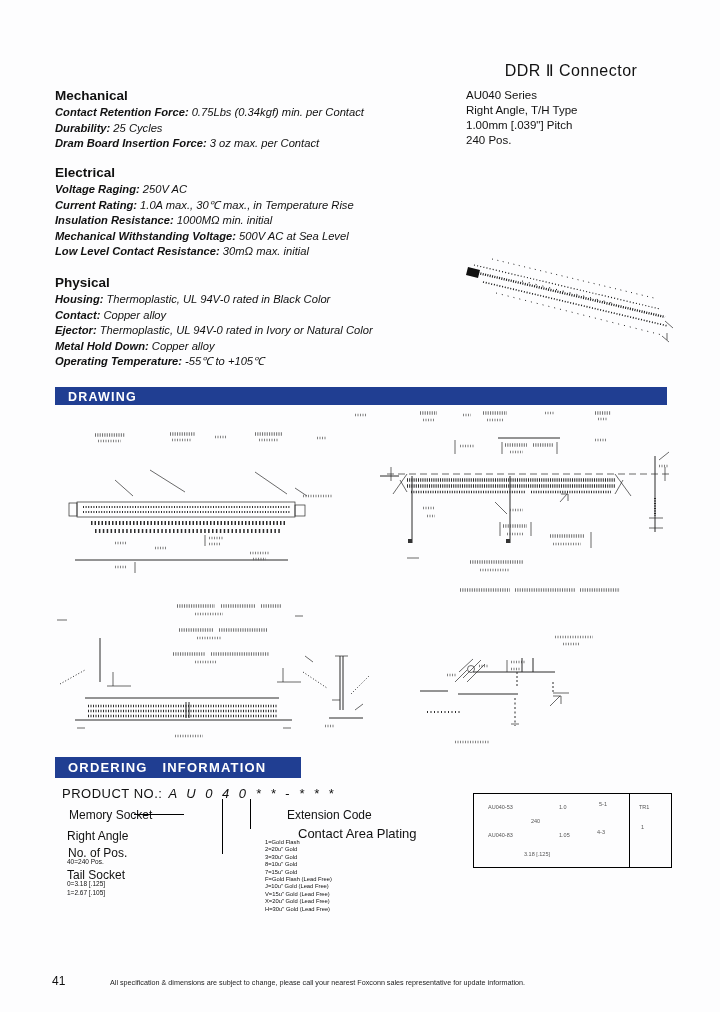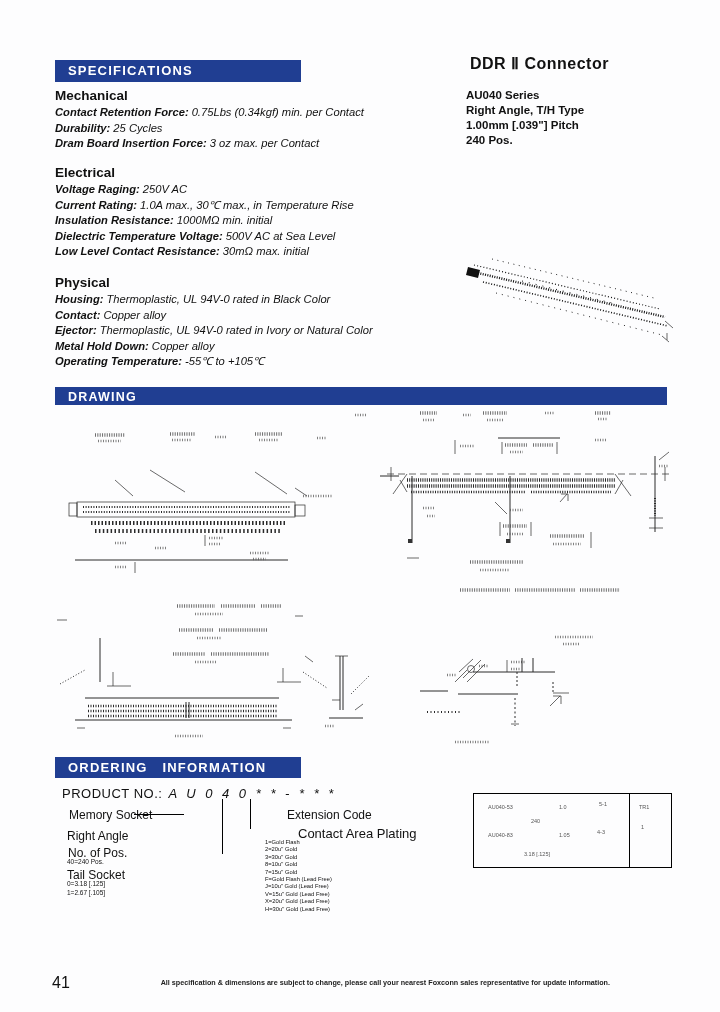--- a/index.html
+++ b/index.html
@@ -9,25 +9,25 @@
   }
   .bar{
     position:absolute;background:#203e92;color:#fff;font-weight:bold;
     font-size:13px;letter-spacing:1.2px;line-height:22px;padding-left:13px;
     box-sizing:border-box;height:22px;
   }
   #bar-spec{left:55px;top:60px;width:246px;}
   #bar-draw{left:55px;top:387px;width:612px;height:18px;line-height:21px;font-size:12.5px;}
   #bar-order{left:55px;top:757px;width:246px;height:21px;line-height:21px;word-spacing:10px;}
   #title{
-    position:absolute;left:470px;top:54px;width:202px;text-align:left;
-    font-size:16px;font-weight:bold;letter-spacing:.5px;
+    position:absolute;left:470px;top:61px;width:202px;text-align:center;
+    font-size:16px;font-weight:normal;letter-spacing:.5px;
   }
   #series{
-    position:absolute;left:466px;top:88px;font-weight:bold;
+    position:absolute;left:466px;top:88px;font-weight:normal;
     font-size:11.5px;line-height:15px;
   }
   .spec-section{position:absolute;left:55px;width:430px;}
   #sec-mech{top:88px;}
   #sec-elec{top:165px;}
   #sec-phys{top:275px;}
   .spec-heading{font-size:13.5px;font-weight:bold;margin:0 0 2px 0;}
   .spec-line{font-size:11.2px;line-height:15.5px;font-style:italic;}
   .spec-line b{margin-right:3px;}
   svg{position:absolute;}
@@ -44,32 +44,31 @@
   .hline{position:absolute;height:1px;background:#000;}
   #product-line{position:absolute;left:62px;top:786px;font-size:13px;letter-spacing:.5px;}
   #product-line .pn-val{letter-spacing:3px;margin-left:6px;font-style:italic;}
   #plating-list{position:absolute;left:265px;top:839px;font-size:5.8px;line-height:7.4px;color:#111;}
   #order-table{
     position:absolute;left:473px;top:793px;width:199px;height:75px;
     border:1px solid #000;box-sizing:border-box;
   }
   #order-table .cell{position:absolute;font-size:5.5px;color:#555;white-space:nowrap;}
   #table-divider{position:absolute;left:155px;top:0;bottom:0;width:1px;background:#000;}
-  #page-num{position:absolute;left:52px;top:974px;font-size:16px;}
+  #page-num{position:absolute;left:52px;top:974px;font-size:12px;}
   #footer-text{
-    position:absolute;left:110px;top:978px;width:500px;text-align:right;
-    font-size:7.2px;color:#222;font-weight:bold;
+    position:absolute;left:110px;top:978px;width:500px;text-align:left;
+    font-size:7.2px;color:#222;
   }
 </style>
 </head>
 <body>
 
 <div id="page">
 
-  <div id="bar-spec" class="bar">SPECIFICATIONS</div>
   <div id="bar-draw" class="bar">DRAWING</div>
   <div id="bar-order" class="bar">ORDERING INFORMATION</div>
 
   <div id="title">DDR Ⅱ Connector</div>
   <div id="series">
     <div>AU040 Series</div>
     <div>Right Angle, T/H Type</div>
     <div>1.00mm [.039"] Pitch</div>
     <div>240 Pos.</div>
   </div>
@@ -79,21 +78,21 @@
     <div class="spec-line"><b>Contact Retention Force:</b><span>0.75Lbs (0.34kgf) min. per Contact</span></div>
     <div class="spec-line"><b>Durability:</b><span>25 Cycles</span></div>
     <div class="spec-line"><b>Dram Board Insertion Force:</b><span>3 oz max. per Contact</span></div>
   </div>
 
   <div id="sec-elec" class="spec-section">
     <div class="spec-heading">Electrical</div>
     <div class="spec-line"><b>Voltage Raging:</b><span>250V AC</span></div>
     <div class="spec-line"><b>Current Rating:</b><span>1.0A max., 30℃ max., in Temperature Rise</span></div>
     <div class="spec-line"><b>Insulation Resistance:</b><span>1000MΩ min. initial</span></div>
-    <div class="spec-line"><b>Dielectric Temperature Voltage:</b><span>500V AC at Sea Level</span></div>
+    <div class="spec-line"><b>Mechanical Withstanding Voltage:</b><span>500V AC at Sea Level</span></div>
     <div class="spec-line"><b>Low Level Contact Resistance:</b><span>30mΩ max. initial</span></div>
   </div>
 
   <div id="sec-phys" class="spec-section">
     <div class="spec-heading">Physical</div>
     <div class="spec-line"><b>Housing:</b><span>Thermoplastic, UL 94V-0 rated in Black Color</span></div>
     <div class="spec-line"><b>Contact:</b><span>Copper alloy</span></div>
     <div class="spec-line"><b>Ejector:</b><span>Thermoplastic, UL 94V-0 rated in Ivory or Natural Color</span></div>
     <div class="spec-line"><b>Metal Hold Down:</b><span>Copper alloy</span></div>
     <div class="spec-line"><b>Operating Temperature:</b><span>-55℃ to +105℃</span></div>

